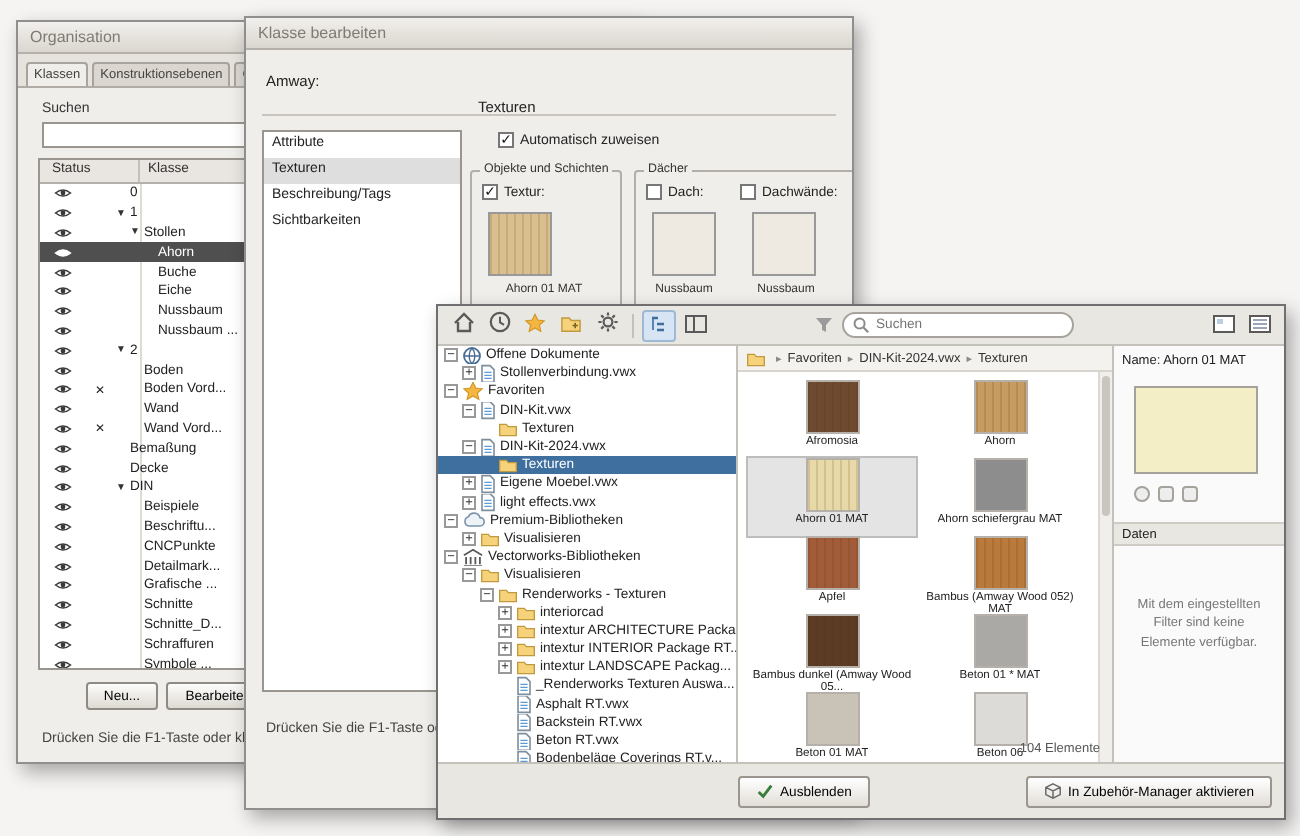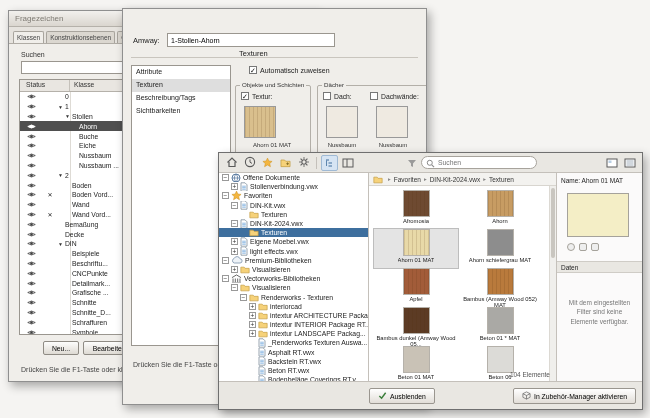--- a/index.html
+++ b/index.html
@@ -102,21 +102,21 @@
   #rm-filter-msg{position:absolute;left:8px;right:8px;top:125px;font-size:6.5px;color:#777;text-align:center;line-height:1.45;}
   #rm-bottom{position:absolute;left:0;right:0;bottom:0;height:28px;background:#e9e7e2;border-top:1px solid #c4c0ba;}
   #rm-hide{position:absolute;left:150px;top:6px;height:16px;padding:0 8px;font-size:6.8px;border:1px solid #9a968f;background:linear-gradient(#fff,#e2ded8);border-radius:2px;display:flex;align-items:center;gap:3px;}
   #rm-activate{position:absolute;right:6px;top:6px;height:16px;padding:0 8px;font-size:6.8px;border:1px solid #9a968f;background:linear-gradient(#fff,#e2ded8);border-radius:2px;display:flex;align-items:center;gap:3px;}
 </style>
 </head>
 <body>
 
 <div class="window" id="win-org">
   <div class="titlebar">
-    <span>Fragezeichen</span>
+    <span>Organisation</span>
   </div>
   <div id="org-tabs">
       <div class="tab active">Klassen</div>
       <div class="tab">Konstruktionsebenen</div>
       <div class="tab">Geschosse</div>
     </div>
   <div id="org-search-label">Suchen</div>
   <input id="org-search" style="">
   <div id="org-table">
     <div class="org-head">
@@ -450,22 +450,24 @@
           </span>
         </div>
       </div>
   </div>
   <button class="btn" id="org-new">Neu...</button>
   <button class="btn" id="org-edit">Bearbeiten...</button>
   <div class="help" id="org-help">Drücken Sie die F1-Taste oder klicken Sie auf das Fragezeichen, um Hilfe zu erhalten.</div>
 </div>
 
 <div class="window" id="win-edit">
+  <div class="titlebar">
+    <span>Klasse bearbeiten</span>
+  </div>
   <label id="ec-name-label">Amway:</label>
-  <input id="ec-name" value="1-Stollen-Ahorn" style="">
   <div id="ec-div"></div>
   <div id="ec-sections">
       <div class="ec-item">Attribute</div>
       <div class="ec-item sel">Texturen</div>
       <div class="ec-item">Beschreibung/Tags</div>
       <div class="ec-item">Sichtbarkeiten</div>
     </div>
   <div id="ec-panel-title">Texturen</div>
   <label id="ec-auto">
     <span class="cb" id="cb-auto">✓</span>

